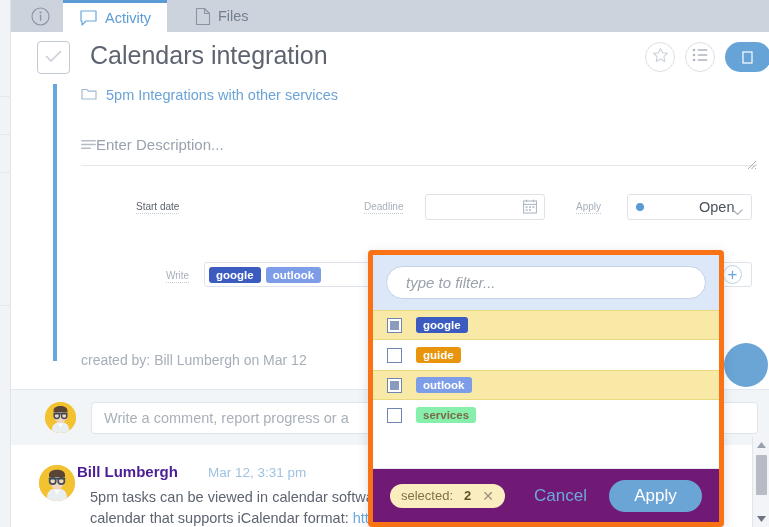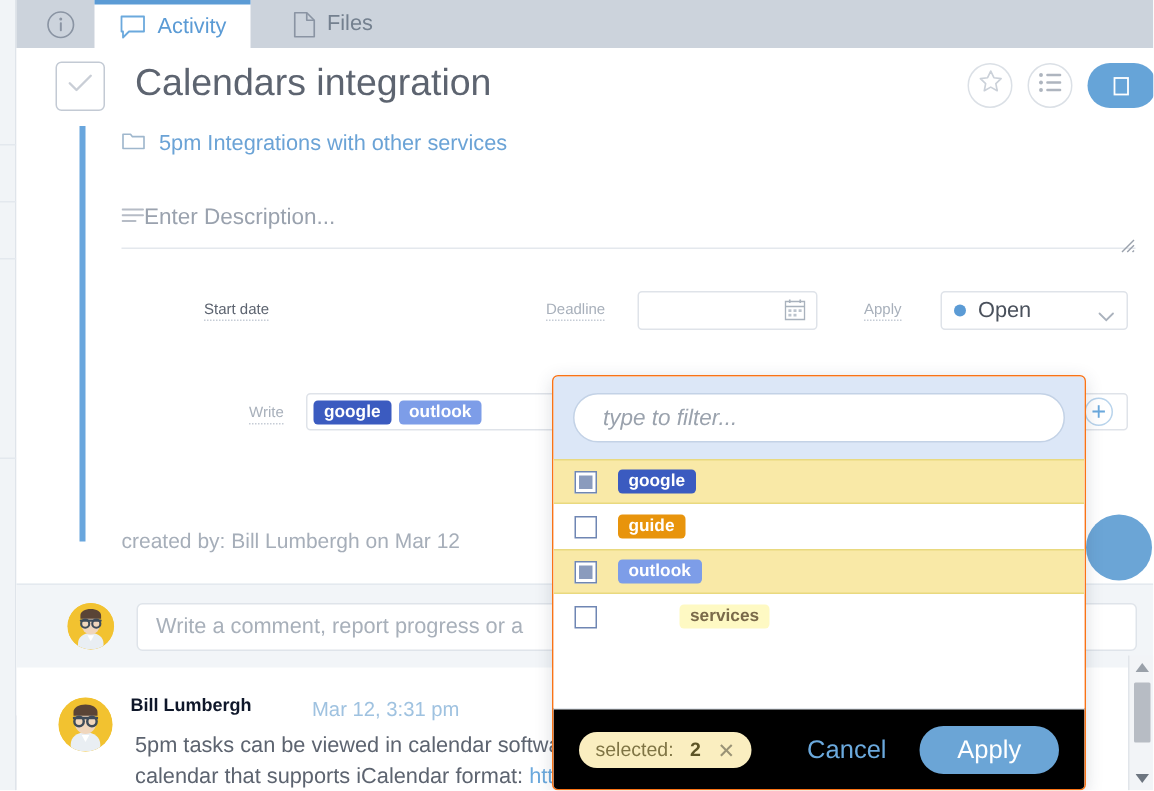--- a/index.html
+++ b/index.html
@@ -184,40 +184,40 @@
     background: #fff; border: 1px solid #dfe4ea; border-radius: 4px;
     display: flex; align-items: center; padding: 0 12px;
     font-size: 14.5px; color: #a8b0ba; cursor: text;
   }
 
   
   .comment-item { position: absolute; left: 0; top: 421px; width: 758px; }
   .c-avatar-wrap { position: absolute; left: 28px; top: 12px; }
   .c-avatar-wrap .avatar { width: 36px; height: 36px; }
   .c-author {
-    position: absolute; left: 76px; top: 10px;
-    font-size: 12px; font-weight: bold; color: #0f172a;
+    position: absolute; left: 66px; top: 10px;
+    font-size: 15px; font-weight: bold; color: #4c1d95;
   }
   .c-time {
     position: absolute; left: 197px; top: 12px;
     font-size: 13.5px; color: #9fc2e0;
   }
   .c-body {
     position: absolute; left: 79px; top: 34px; width: 640px;
     font-size: 14.5px; color: #5d6470; line-height: 21px;
     white-space: nowrap;
   }
   .c-link { color: #6ba9dd; }
 
   
   .tag-panel {
     position: absolute; left: 368px; top: 250px;
     width: 356px; height: 277px;
     background: #ffffff;
-    border: 1px solid #f97316;
+    border: 5px solid #f97316;
     border-radius: 4px;
     box-shadow: 0 3px 11px rgba(40,55,75,0.17);
     overflow: hidden;
   }
   .tp-head {
     height: 55px; background: #dce7f7;
     display: flex; align-items: center; padding: 0 13px;
   }
   .tp-filter {
     width: 100%; height: 33px; border-radius: 17px;
@@ -237,21 +237,21 @@
   }
   .tp-cb {
     width: 15px; height: 15px; border: 1px solid #6f86b3;
     background: #fff; flex: none;
     display: flex; align-items: center; justify-content: center;
   }
   .tp-cb .fill { width: 9px; height: 9px; background: #8a9bbd; display:none; }
   .tp-row.sel .tp-cb .fill { display: block; }
   .tp-foot {
     position: absolute; left: 0; bottom: 0; width: 100%; height: 54px;
-    border-top: 1px solid #e5e9ee; background: #000000;
+    border-top: 1px solid #e5e9ee; background: #701a75;
     display: flex; align-items: center; padding: 0 17px;
   }
   .sel-pill {
     display: inline-flex; align-items: center; gap: 11px;
     height: 24px; border-radius: 12px; padding: 0 11px;
     background: #faeec0; font-size: 13px; color: #7f7444;
   }
   .sel-pill b { color: #5d5426; }
   .sel-x { color: #9a9376; font-size: 14px; cursor: pointer; }
   .cancel-btn {
@@ -424,21 +424,21 @@
               <rect x="2.6" y="10.2" width="2" height="1.8"></rect>
           <rect x="6" y="10.2" width="2" height="1.8"></rect>
             </g>
         </svg>
       </span>
     </div>
 
     <div class="field-row" style="left:565px; top:162px;">
       <span class="f-label muted">Apply</span>
     </div>
-    <div class="f-input" style="position:absolute; left:616px; top:162px; width:125px;">
+    <div class="f-input" style="position:absolute; left:616px; top:162px; width:125px;gap:47px;">
       <span class="status-dot"></span>
       <span>Open</span>
       <span class="chev">
         <svg width="11" height="7" viewBox="0 0 11 7">
           <path d="M1 1l4.5 4.5L10 1" fill="none" stroke="#aab2bd" stroke-width="1.2" stroke-linecap="round"></path>
         </svg>
       </span>
     </div>
 
     <div class="field-row" style="left:155px; top:231px;">
@@ -528,21 +528,21 @@
 
       <div class="tp-row sel">
         <span class="tp-cb">
             <span class="fill"></span>
           </span>
         <span class="chip" style="background:#7d9de8; color:#ffffff;">outlook</span>
       </div>
 
       <div class="tp-row">
         <span class="tp-cb"></span>
-        <span class="chip" style="background:#fef9c3; color:#7a6a4a;margin-left:41px;">services</span>
+        <span class="chip" style="background:#86efac; color:#7a6a4a;">services</span>
       </div>
     </div>
 
     <div class="tp-foot">
       <div class="sel-pill">
         <span>selected:</span>
         <b>2</b>
         <span class="sel-x">✕</span>
       </div>
       <div class="cancel-btn">Cancel</div>

